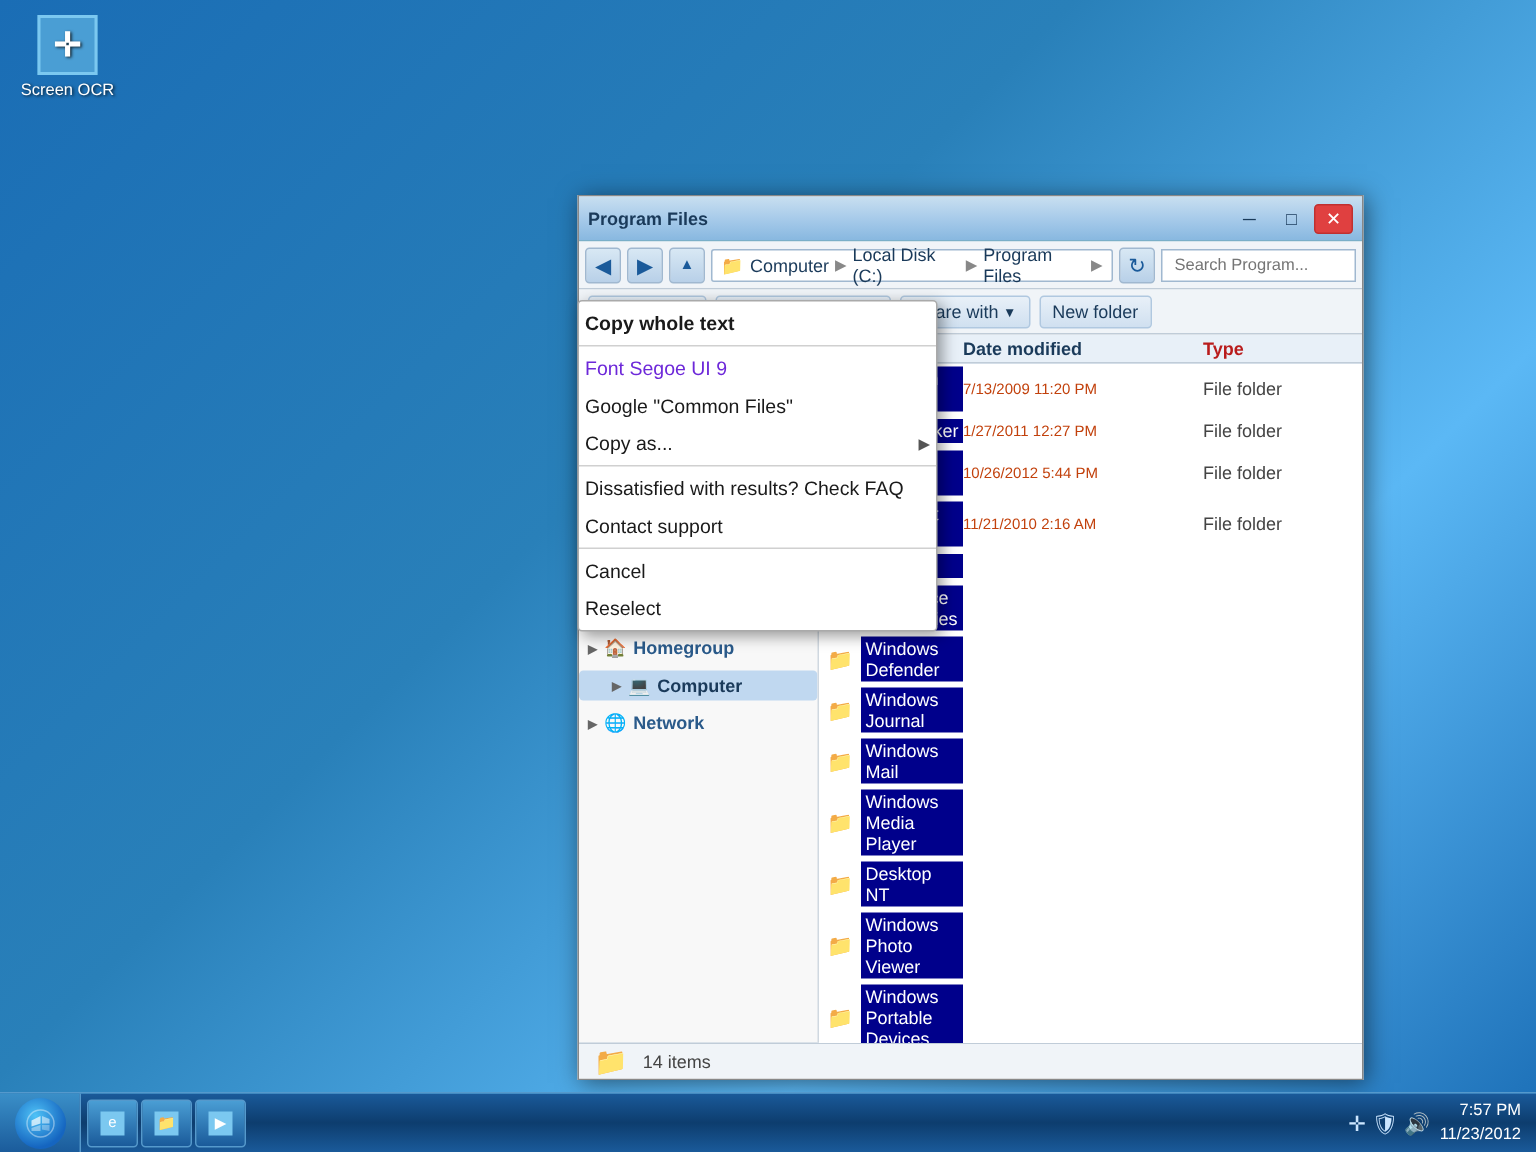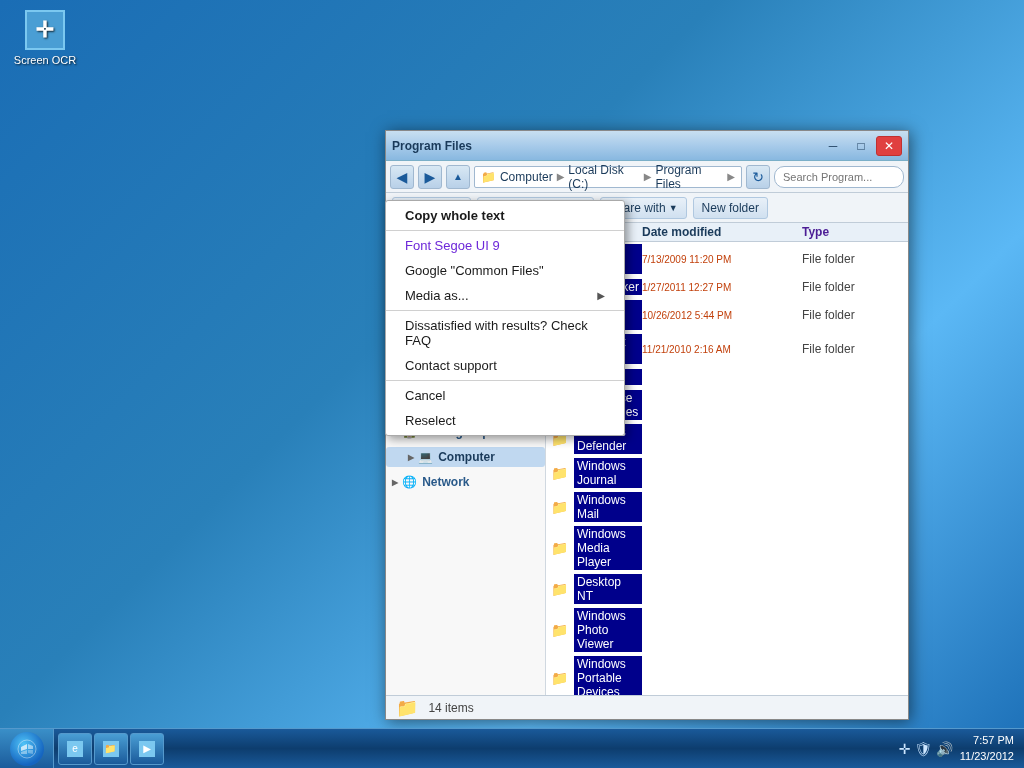--- a/index.html
+++ b/index.html
@@ -216,21 +216,21 @@
       padding: 0 6px;
       font-size: 12px;
       color: #1a3a5a;
       gap: 4px;
     }
     .path-sep { color: #888; font-size: 10px; }
     .search-box {
       width: 130px;
       height: 22px;
       border: 1px solid #a0b8d0;
-      border-radius: 10px;
+      border-radius: 0;
       padding: 0 8px;
       font-size: 11px;
       background: white;
       color: #888;
     }
 
     
     .toolbar {
       height: 30px;
       background: #f0f4f8;
@@ -328,21 +328,21 @@
       align-items: flex-start;
       background: #e8f0f8;
       border-bottom: 1px solid #c0ccd8;
       padding: 2px 6px;
       position: sticky;
       top: 0;
       z-index: 5;
     }
     .col-name { flex: 1; font-weight: bold; font-size: 12px; color: #1a3a5a; cursor: pointer; }
     .col-date { width: 160px; font-weight: bold; font-size: 12px; color: #1a3a5a; cursor: pointer; }
-    .col-type { width: 100px; font-weight: bold; font-size: 12px; color: #4c1d95; cursor: pointer; }
+    .col-type { width: 100px; font-weight: bold; font-size: 12px; color: #b91c1c; cursor: pointer; }
 
     .file-item {
       display: flex;
       align-items: center;
       padding: 2px 6px;
       cursor: pointer;
       min-height: 22px;
     }
     .file-icon {
       width: 16px;
@@ -402,21 +402,21 @@
       left: 385px;
       width: 240px;
       background: white;
       border: 1px solid #aaa;
       box-shadow: 3px 3px 10px rgba(0,0,0,0.4);
       z-index: 200;
       border-radius: 3px;
       padding: 2px 0;
     }
     .ctx-item {
-      padding: 5px 19px;
+      padding: 5px 4px;
       font-size: 13px;
       color: #1a1a1a;
       cursor: pointer;
       display: flex;
       align-items: center;
       justify-content: space-between;
     }
     .ctx-item.ctx-bold { font-weight: bold; }
     .ctx-item.ctx-gray { color: #6d28d9; }
     .ctx-sep { height: 1px; background: #d0d0d0; margin: 2px 0; }
@@ -687,21 +687,21 @@
       <span>Copy whole text</span>
     </div>
     <div class="ctx-sep"></div>
     <div class="ctx-item ctx-gray">
       <span>Font Segoe UI 9</span>
     </div>
     <div class="ctx-item">
       <span>Google "Common Files"</span>
     </div>
     <div class="ctx-item">
-      <span>Media as...</span>
+      <span>Copy as...</span>
       <span class="ctx-arrow">▶</span>
     </div>
     <div class="ctx-sep"></div>
     <div class="ctx-item">
       <span>Dissatisfied with results? Check FAQ</span>
     </div>
     <div class="ctx-item">
       <span>Contact support</span>
     </div>
     <div class="ctx-sep"></div>

